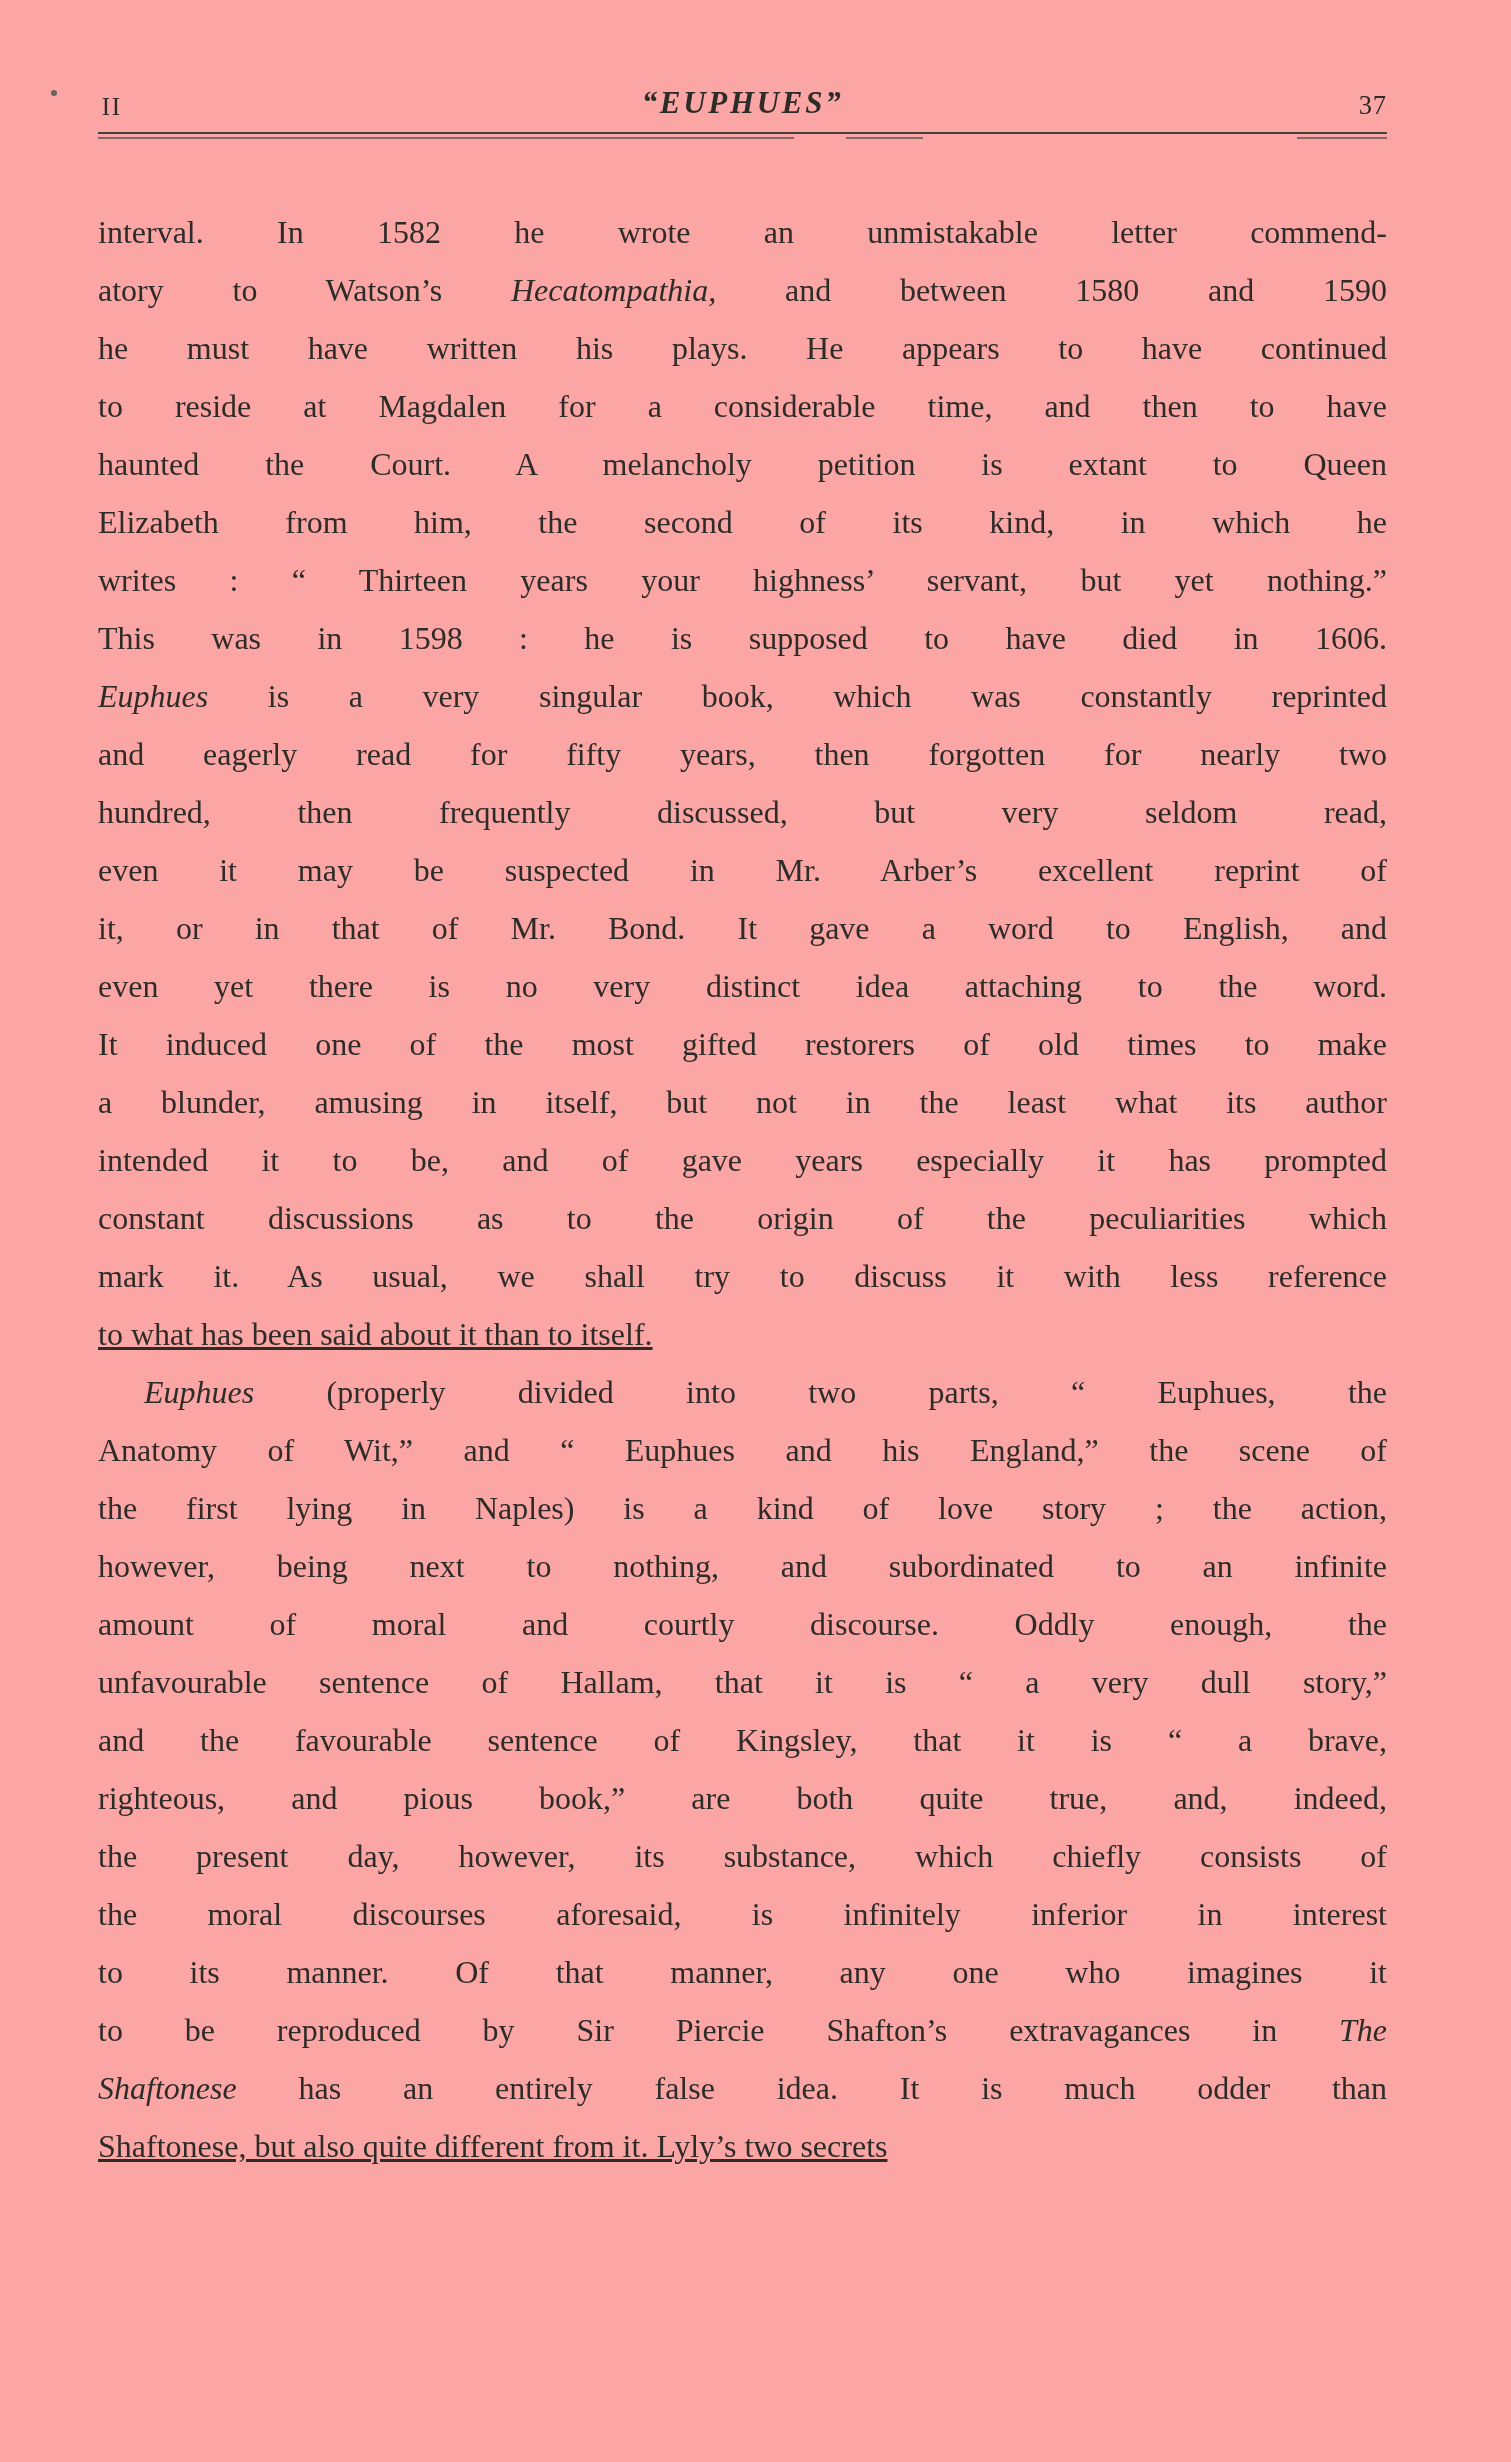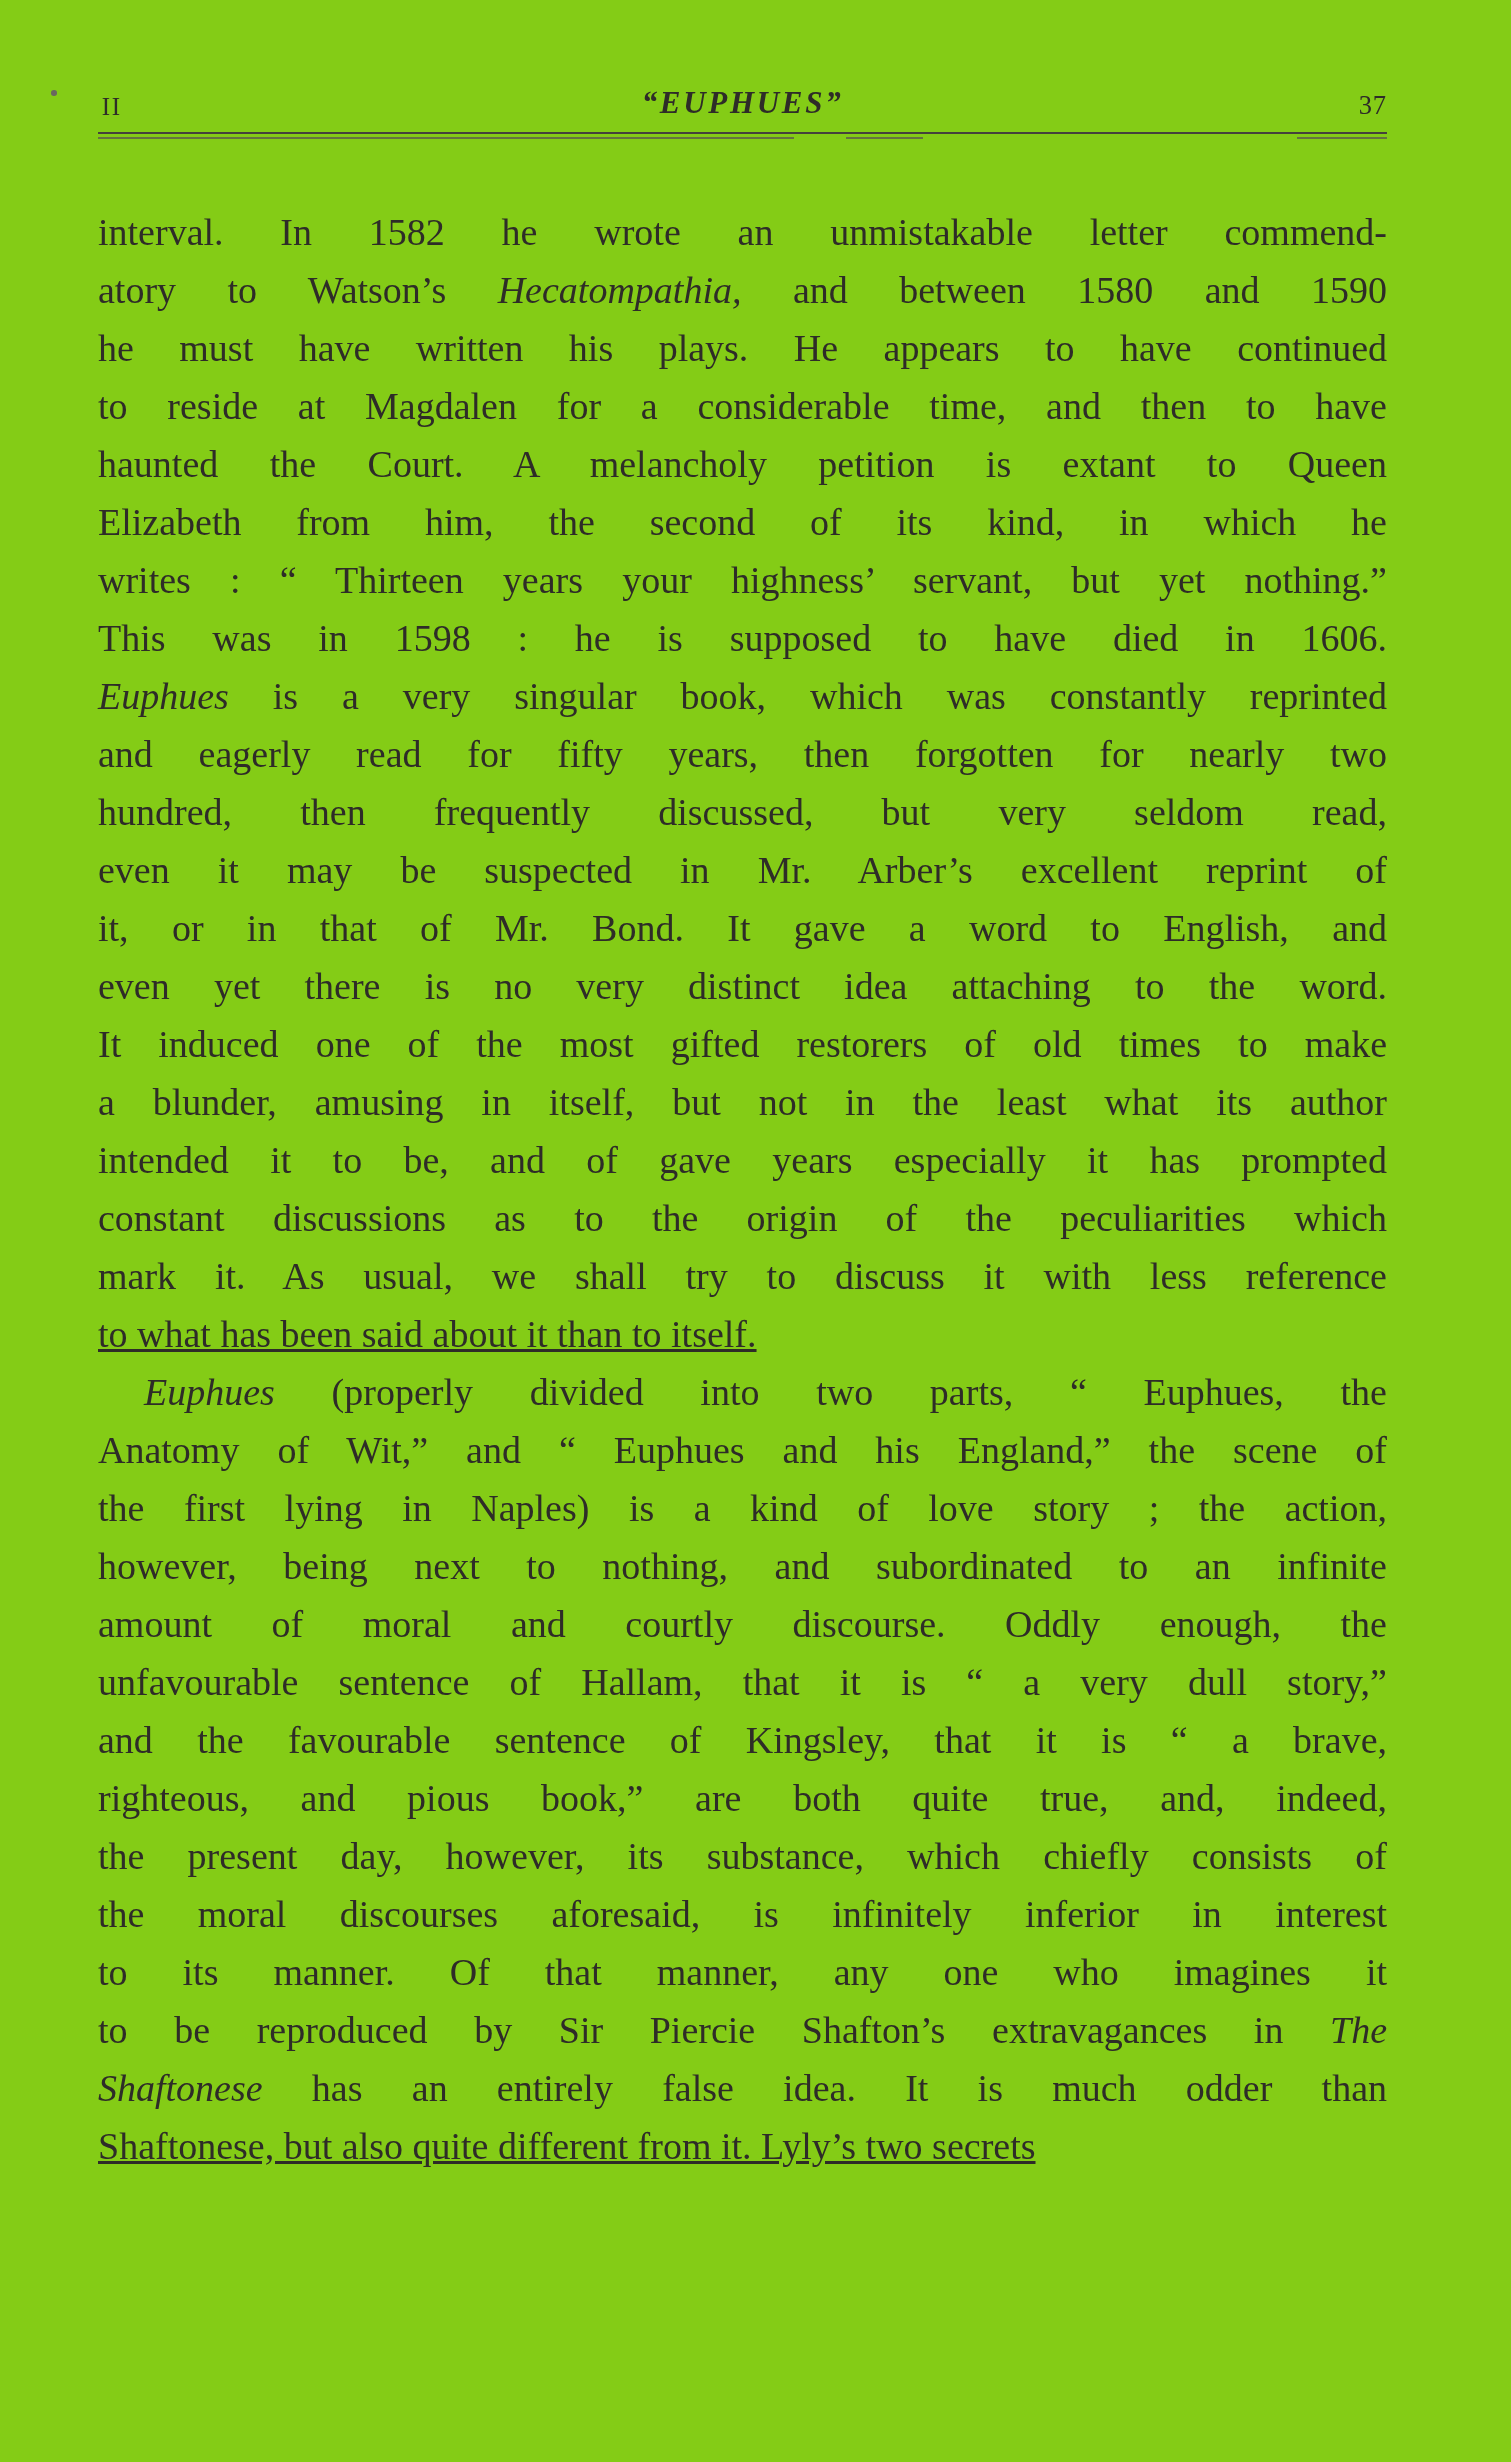--- a/index.html
+++ b/index.html
@@ -1,21 +1,21 @@
 <!DOCTYPE html>
 <html style="font-size:14.6px"><head>
 <meta charset="utf-8">
 <style>
   * { margin: 0; padding: 0; box-sizing: border-box; }
   html, body { background: #e9e7e2; }
   .page {
     width: 1512px;
     height: 2462px;
     margin: 0 auto;
-    background: #84cc16;
+    background: #fca5a5;
     position: relative;
     padding: 79px 125px 0 98px;
     font-family: "Liberation Serif", "DejaVu Serif", serif;
     color: #2e2c28;
     overflow: hidden;
   }
   .ink-speck {
     position: absolute;
     left: 51px; top: 90px;
     width: 5.5px; height: 5.5px;
@@ -45,21 +45,21 @@
       #5a564e 0%, #5a564e 54%,
       transparent 54%, transparent 58%,
       #5a564e 58%, #5a564e 64%,
       transparent 64%, transparent 93%,
       #5a564e 93%, #5a564e 100%);
     opacity: 0.75;
   }
   .page-body { margin-top: 64px; }
   .paragraph { }
   .line {
-    font-size: 38px;
+    font-size: 32px;
     line-height: 58px;
     text-align: justify;
     text-align-last: justify;
     white-space: normal;
   }
   .line.last { text-align-last: left; text-decoration: underline; }
   .line.indent { padding-left: 46px; }
   .line i { font-style: italic; }
 </style>
 </head>

